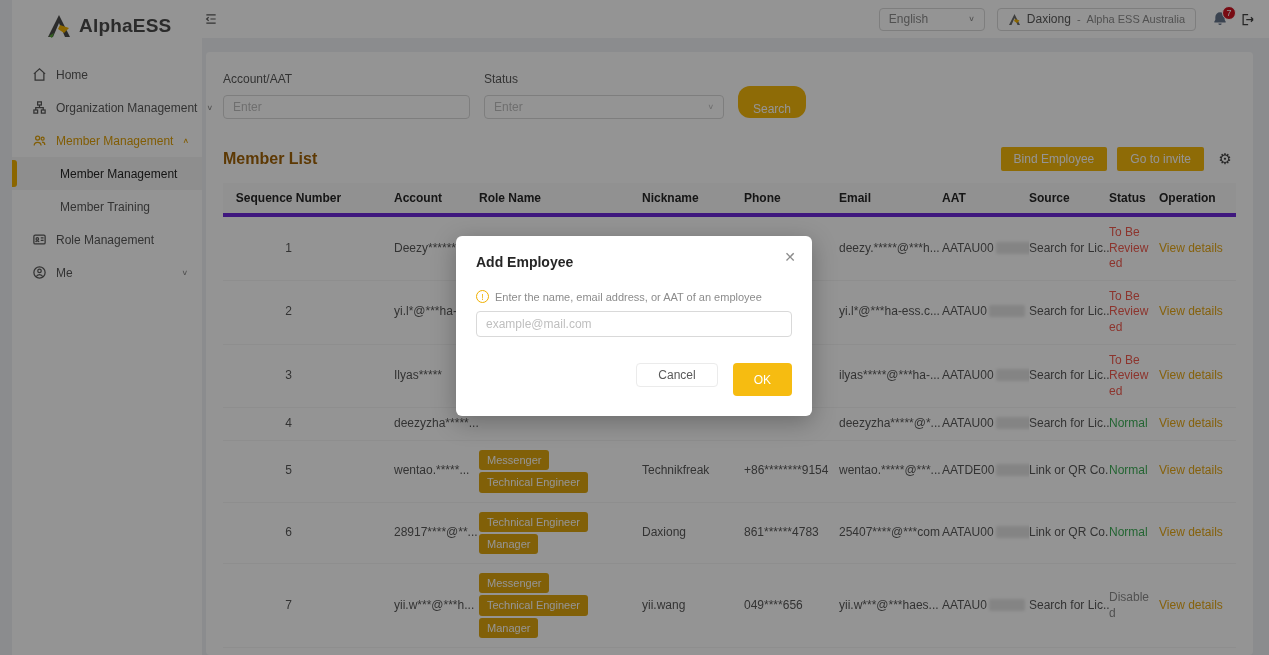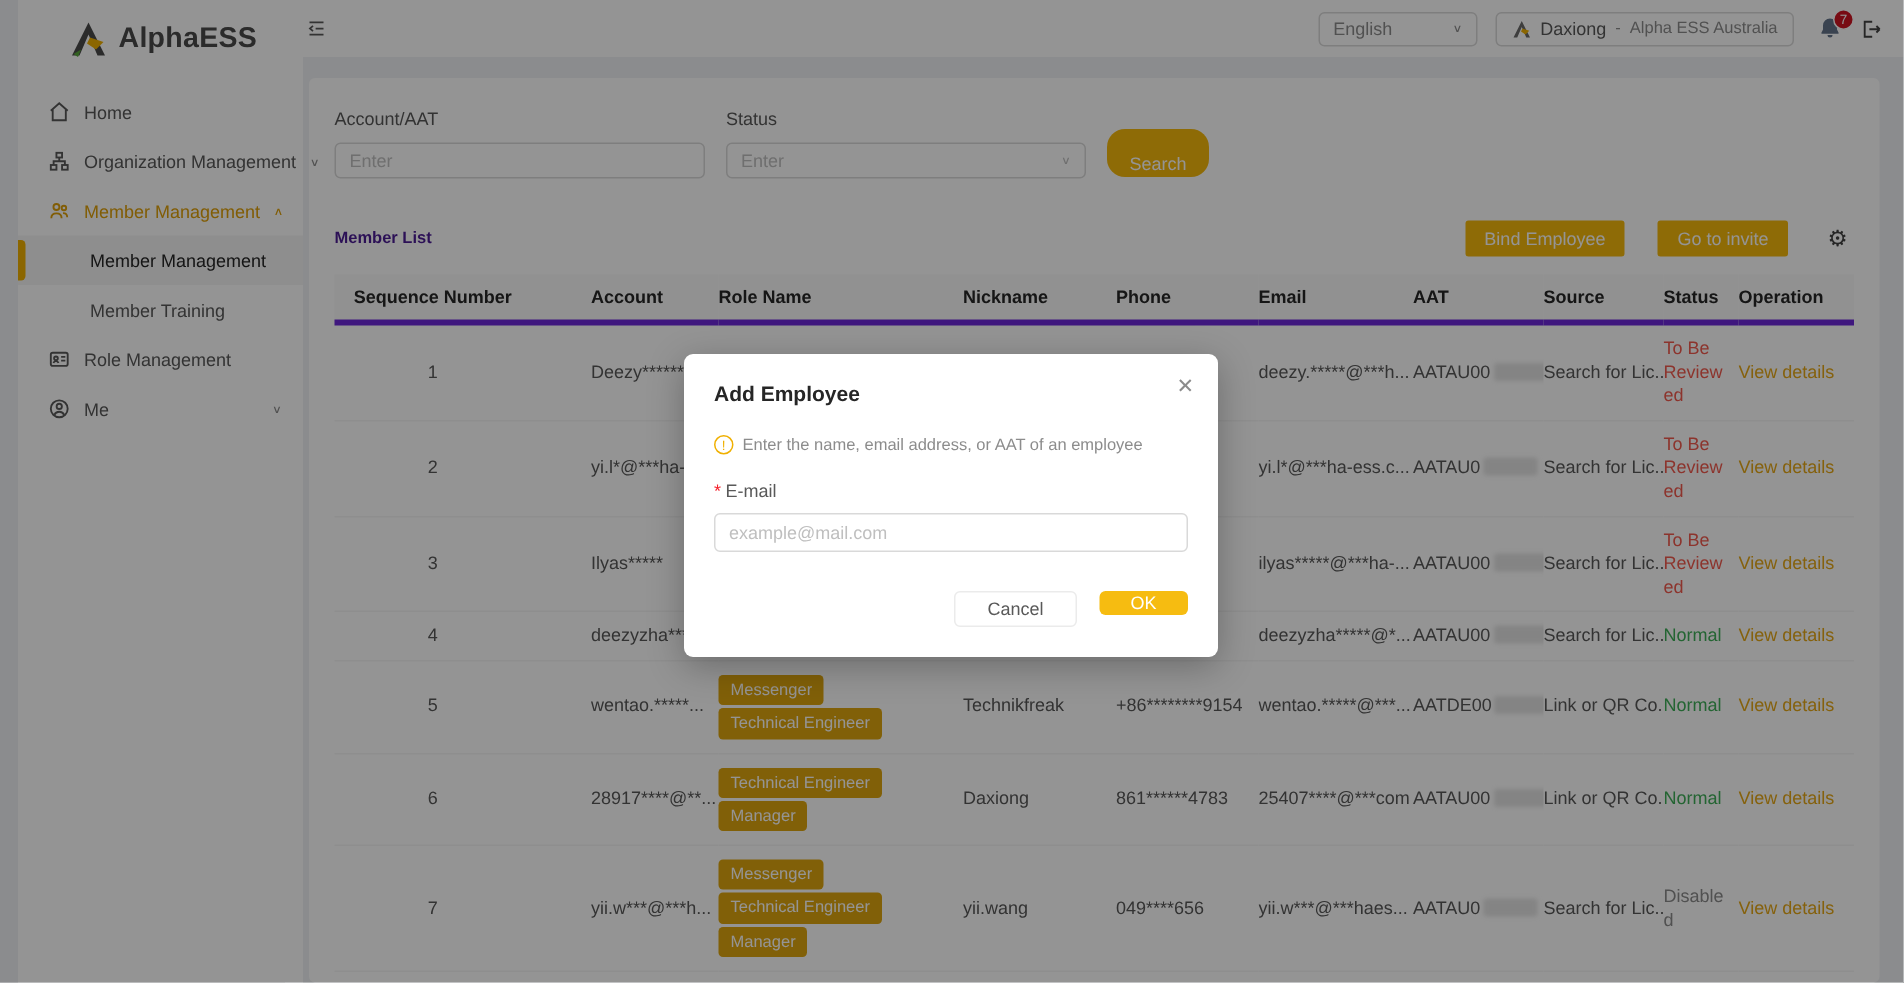--- a/index.html
+++ b/index.html
@@ -48,22 +48,22 @@
   .input { width:247px; height:24px; border:1px solid #d9d9d9; border-radius:4px; padding:0 9px;
     font-size:12px; color:#262626; font-family:"Liberation Sans", sans-serif; background:#fff; }
   .input::placeholder { color:#bfbfbf; }
   .select { width:240px; height:24px; border:1px solid #d9d9d9; border-radius:4px; display:flex;
     align-items:center; justify-content:space-between; padding:0 9px; color:#bfbfbf; cursor:pointer; }
   .select .chev { color:#bfbfbf; }
   .search-btn { align-self:flex-end; height:23px; padding:16px 15px; background:#f5b80c; color:#fff;
     border:none; border-radius:12px; font-size:12px; cursor:pointer; margin-bottom:1px;
     font-family:"Liberation Sans", sans-serif; }
   .list-head { display:flex; align-items:center; margin-top:28px; margin-bottom:12px; }
-  .list-title { font-weight:bold; font-size:11px; color:#4c1d95; }
-  .list-actions { margin-left:auto; display:flex; align-items:center; gap:22px; }
+  .list-title { font-weight:bold; font-size:16px; color:#a16207; }
+  .list-actions { margin-left:auto; display:flex; align-items:center; gap:10px; }
   .btn-gold { height:24px; padding:0 13px; background:#f5b80c; color:#fff; border:none; border-radius:2px;
     font-size:12px; cursor:pointer; font-family:"Liberation Sans", sans-serif; }
   .gear { width:22px; height:22px; border-radius:50%; display:flex; align-items:center; justify-content:center;
     color:#434343; font-size:15px; cursor:pointer; }
   
   table { width:100%; border-collapse:collapse; table-layout:fixed; font-size:12px; }
   thead th { background:#fafafa; font-weight:bold; color:#262626; text-align:left;
     padding:8px 8px 8px 0; border-bottom:4px solid #6d28d9; }
   thead th.seq { text-align:center; padding-right:40px; }
   td { padding:8px 8px 8px 0; border-bottom:1px solid #f5f5f5; color:#595959; vertical-align:middle;
@@ -88,21 +88,21 @@
   .hint-icon { width:13px; height:13px; border:1px solid #f0b000; color:#f0b000; border-radius:50%;
     font-size:9px; display:flex; align-items:center; justify-content:center; flex:none; }
   .email-label { margin-top:17px; color:#595959; }
   .req { color:#f5222d; margin-right:3px; }
   .email-input { margin-top:8px; width:100%; height:26px; border:1px solid #d9d9d9; border-radius:4px;
     padding:0 9px; font-size:12px; font-family:"Liberation Sans", sans-serif; }
   .email-input::placeholder { color:#bfbfbf; }
   .modal-footer { margin-top:26px; display:flex; justify-content:flex-end; gap:15px; }
   .btn-cancel { height:24px; padding:0 21px; background:#fff; border:1px solid #ebebeb; border-radius:4px;
     color:#595959; font-size:12px; cursor:pointer; font-family:"Liberation Sans", sans-serif; }
-  .btn-ok { height:16px; padding:0 21px; background:#f6bc11; border:none; border-radius:4px; color:#fff;
+  .btn-ok { height:33px; padding:0 21px; background:#f6bc11; border:none; border-radius:4px; color:#fff;
     font-size:12px; cursor:pointer; font-family:"Liberation Sans", sans-serif; }
   svg { flex:none; }
 </style>
 </head>
 <body>
 
 <div class="sidebar">
   <div class="logo-row">
     <svg width="26" height="26" viewBox="0 0 26 26">
       <polygon points="13,2 24,24 19,24 13,10 7,24 2,24" fill="#4b4b4b"></polygon>
@@ -368,21 +368,18 @@
 </div>
 
 <div class="overlay"></div>
 <div class="modal">
   <div class="modal-title">Add Employee</div>
   <span class="modal-close">✕</span>
   <div class="hint">
     <span class="hint-icon">!</span>
     <span>Enter the name, email address, or AAT of an employee</span>
   </div>
-  <div class="email-label">
-    <span class="req">*</span><span>E-mail</span>
-  </div>
   <input class="email-input" placeholder="example@mail.com" style="">
   <div class="modal-footer">
     <button class="btn-cancel">Cancel</button>
     <button class="btn-ok">OK</button>
   </div>
 </div>
 
 </body></html>

